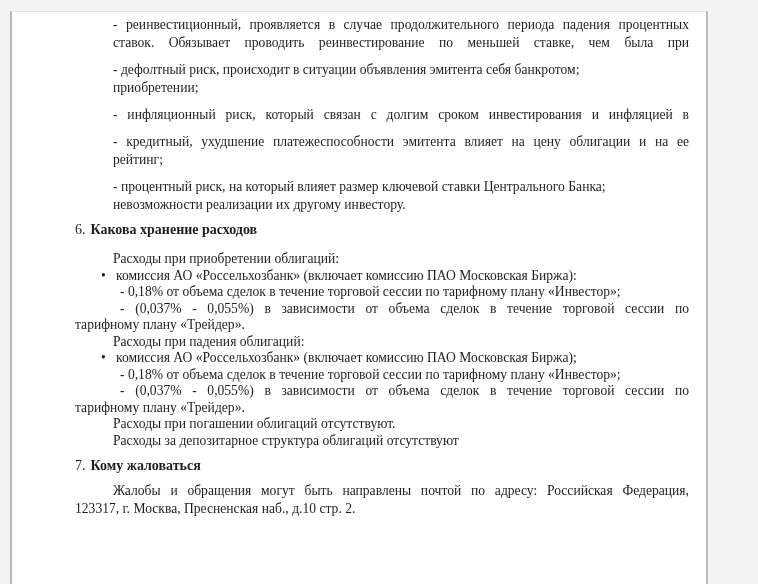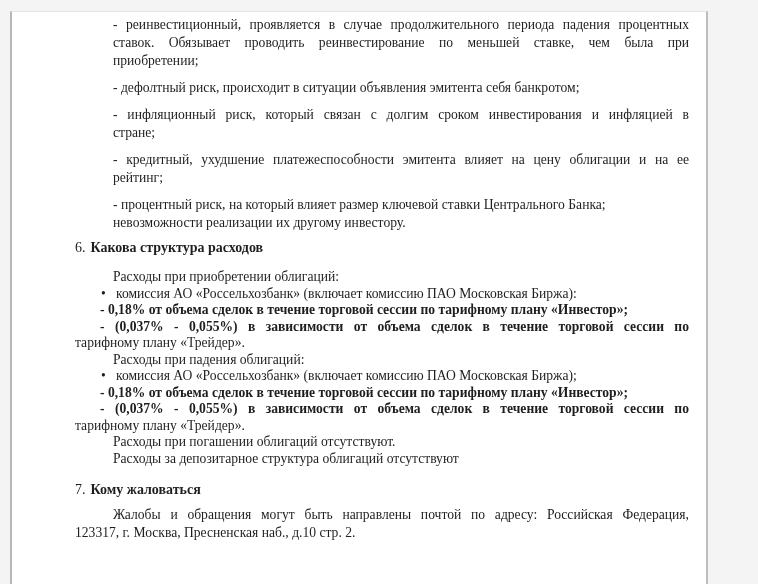--- a/index.html
+++ b/index.html
@@ -29,65 +29,64 @@
   .risks { margin-left: 38px; }
   .risks .line { line-height: 18px; }
   .costs { margin-top: 12px; }
   .costs .line { line-height: 16.5px; }
   .complaints { margin-top: 7px; }
   .complaints .line { line-height: 17.5px; }
   .j { text-align: justify; text-align-last: justify; }
   .ps { margin-top: 9px; }
   .mt11 { margin-top: 11px; }
   .i38 { margin-left: 38px; }
-  .i45 { margin-left: 25px; font-weight: bold; }
+  .i45 { margin-left: 45px; }
   .bullet { margin-left: 26px; }
   .marker { display: inline-block; width: 15px; }
   .marker:empty { display: none; }
   .heading {
     font-size: 14px;
     font-weight: 700;
     line-height: 18px;
   }
   .h6 { margin-top: 7px; }
-  .h7 { margin-top: 14px; }
+  .h7 { margin-top: 8px; }
   .heading .num { font-weight: 400; margin-right: 5px; }
 </style>
 </head>
 <body>
 
 <div class="page">
   <div class="content">
 
     <div class="block risks">
 
         <div class="line j"><span class="t">- реинвестиционный, проявляется в случае продолжительного периода падения процентных</span></div>
 
         <div class="line j"><span class="t">ставок. Обязывает проводить реинвестирование по меньшей ставке, чем была при</span></div>
 
+        <div class="line ps"><span class="t">- дефолтный риск, происходит в ситуации объявления эмитента себя банкротом;</span></div>
+
         <div class="line"><span class="t">приобретении;</span></div>
-
-        <div class="line ps"><span class="t">- дефолтный риск, происходит в ситуации объявления эмитента себя банкротом;</span></div>
 
         <div class="line ps j"><span class="t">- инфляционный риск, который связан с долгим сроком инвестирования и инфляцией в</span></div>
 
-        <div class="line"><span class="t">стране;</span></div>
 
         <div class="line ps j"><span class="t">- кредитный, ухудшение платежеспособности эмитента влияет на цену облигации и на ее</span></div>
 
         <div class="line"><span class="t">рейтинг;</span></div>
 
         <div class="line ps"><span class="t">- процентный риск, на который влияет размер ключевой ставки Центрального Банка;</span></div>
 
 
         <div class="line"><span class="t">невозможности реализации их другому инвестору.</span></div>
       </div>
 
     <div class="heading h6">
-      <span class="num">6.</span><span class="ttl">Какова структура расходов</span>
+      <span class="num">6.</span><span class="ttl">Какова хранение расходов</span>
     </div>
 
     <div class="block costs">
 
         <div class="line i38"><span class="t">Расходы при приобретении облигаций:</span></div>
 
         <div class="line bullet"><span class="marker">•</span><span class="t">комиссия АО «Россельхозбанк» (включает комиссию ПАО Московская Биржа):</span></div>
 
         <div class="line i45"><span class="t">- 0,18% от объема сделок в течение торговой сессии по тарифному плану «Инвестор»;</span></div>
 

